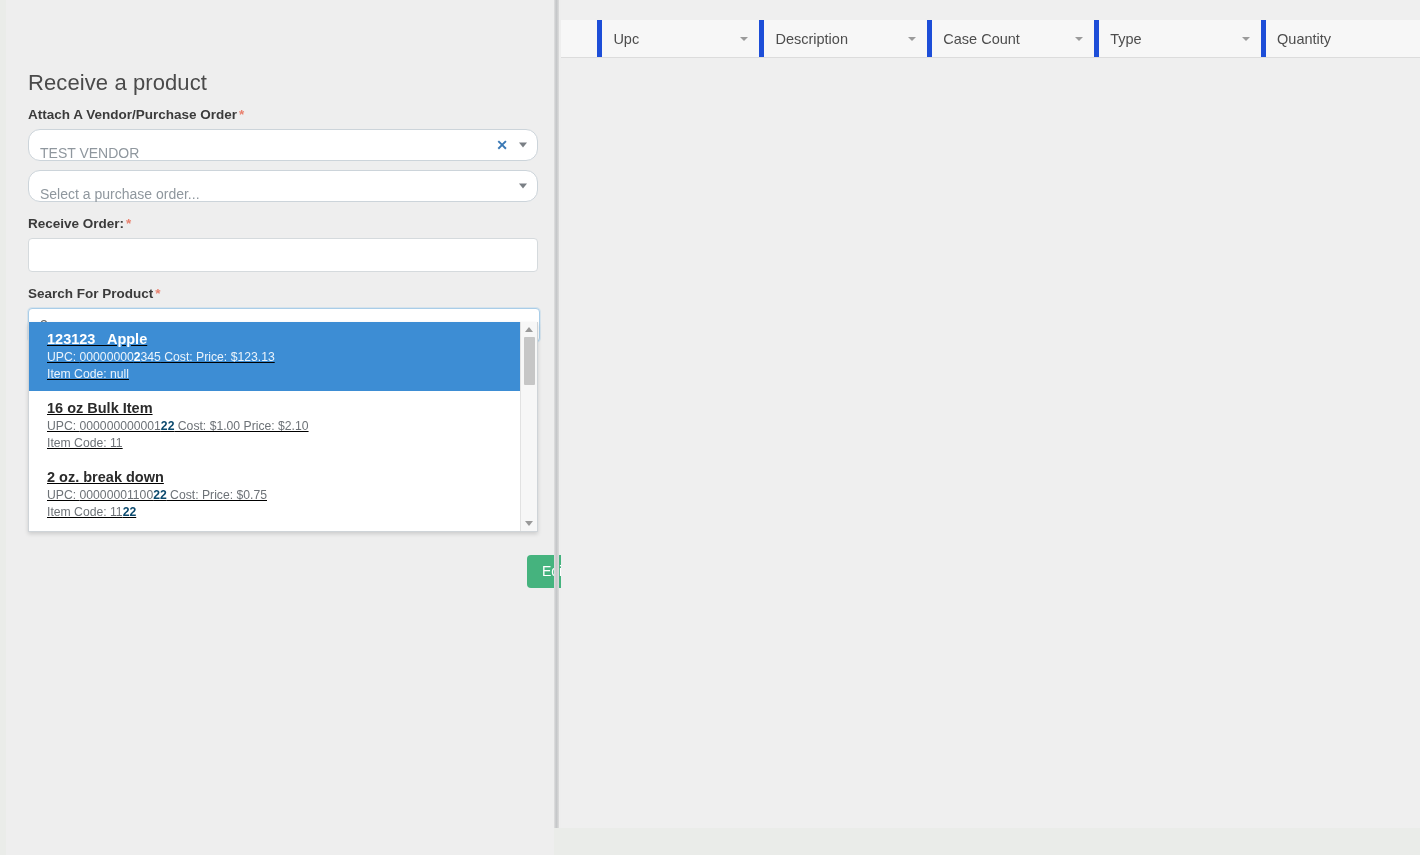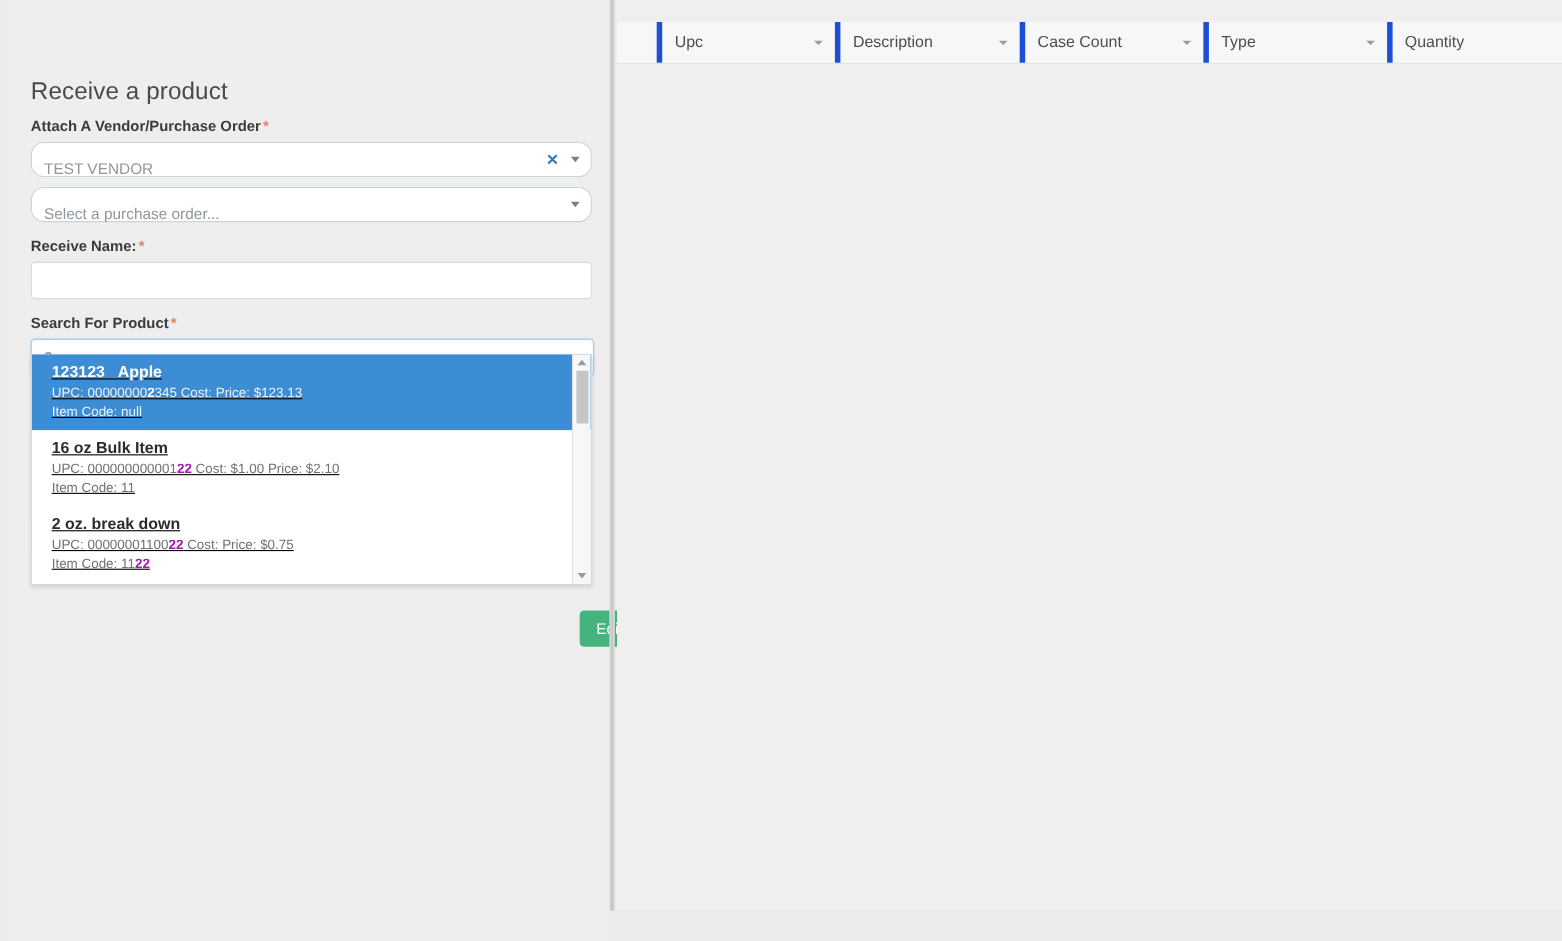--- a/index.html
+++ b/index.html
@@ -164,21 +164,21 @@
     white-space: pre;
   }
   .dd-item.sel .dd-title { color: #ffffff; }
   .dd-sub {
     font-size: 12.2px;
     color: #6d7277;
     line-height: 17px;
     white-space: pre;
   }
   .dd-item.sel .dd-sub { color: #eaf3fb; }
-  .dd-sub b { font-weight: bold; color: #a21caf; }
+  .dd-sub b { font-weight: bold; color: #0c4a6e; }
   .dd-item.sel .dd-sub b { color: #ffffff; }
 
   .dd-item.partial {
     padding-bottom: 0;
     height: 16px;
     overflow: hidden;
   }
 
   
   .dd-scroll {
@@ -309,21 +309,21 @@
         <span class="clear-x">✕</span>
         <span class="caret"></span>
       </div>
 
       <div class="select-box">
         <span class="sel-text">Select a purchase order...</span>
         <span class="caret"></span>
       </div>
 
       <div class="field-label label-spacer">
-        <span>Receive Name:</span><span class="req">*</span>
+        <span>Receive Order:</span><span class="req">*</span>
       </div>
       <input class="text-input" type="text" value="" style="">
 
       <div class="field-label label-spacer">
         <span>Search For Product</span><span class="req">*</span>
       </div>
       <div class="search-wrap">
         <input class="search-input" type="text" value="2" style="">
       </div>
     </div>

